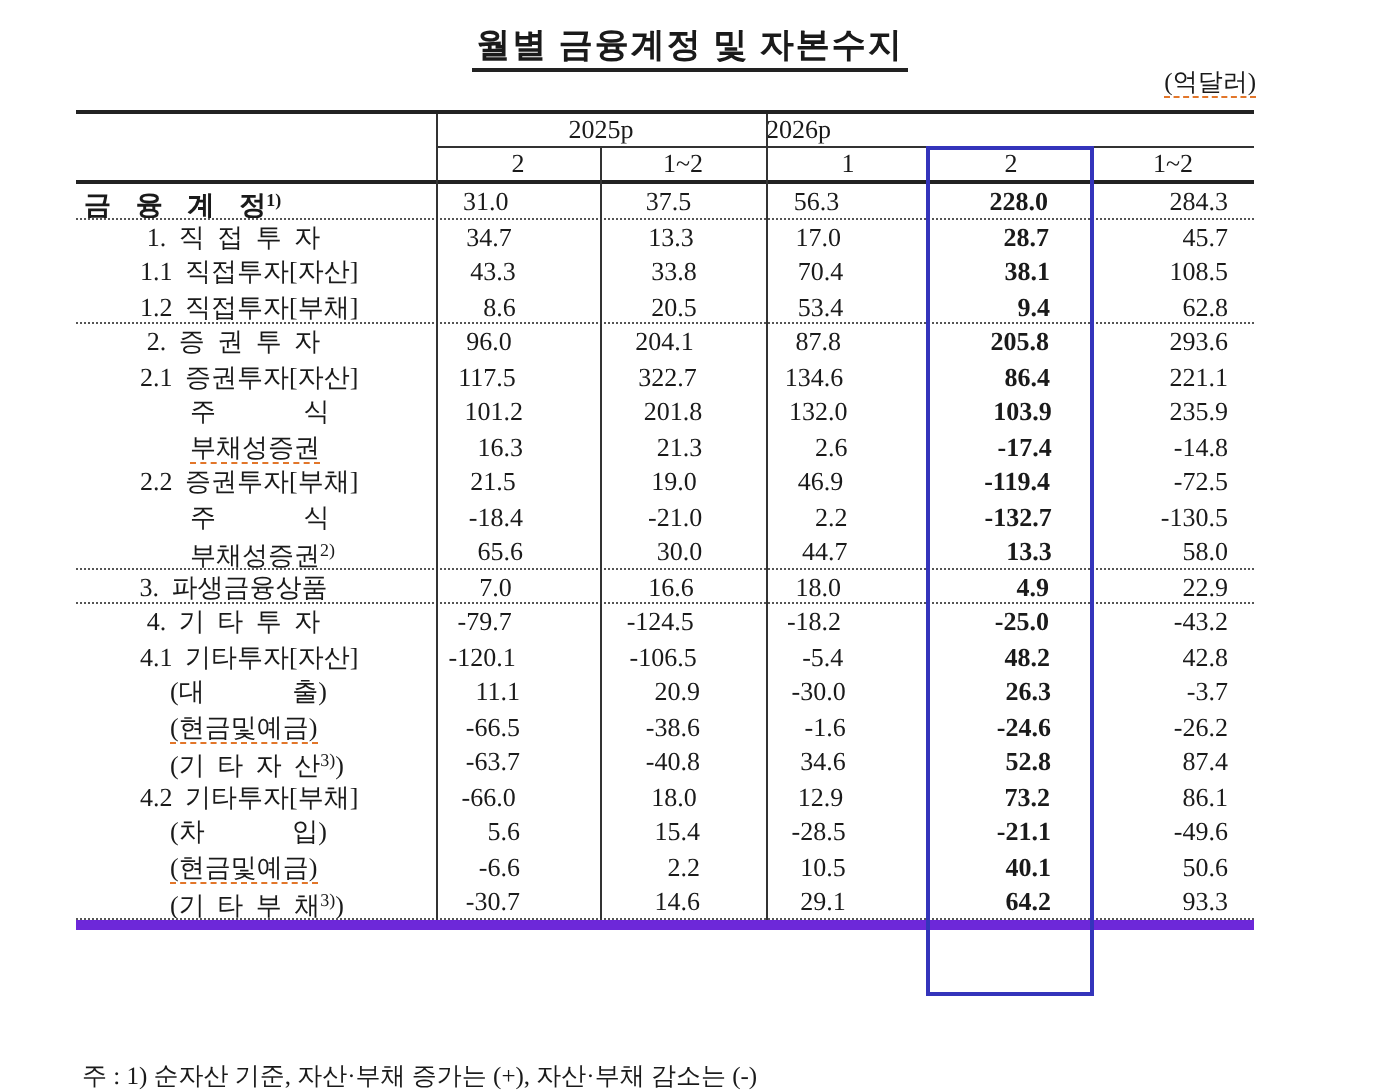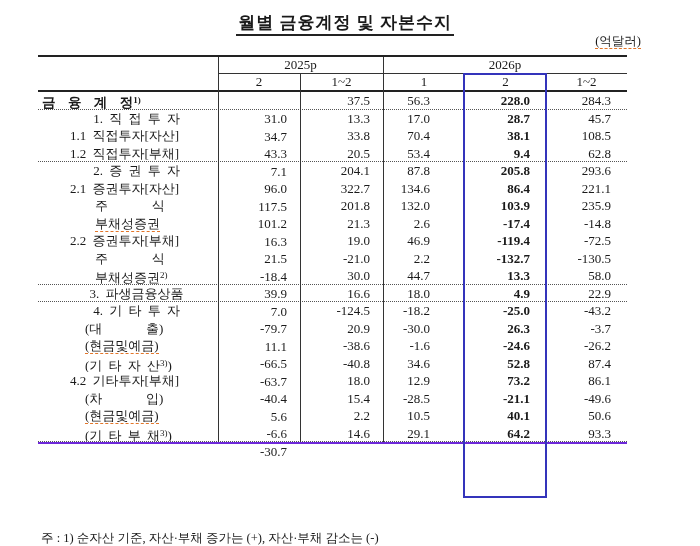--- a/index.html
+++ b/index.html
@@ -5,44 +5,44 @@
   html,body{margin:0;padding:0;}
   body{
     width:700px;height:546px;background:#ffffff;position:relative;overflow:hidden;
     font-family:"Liberation Serif","DejaVu Serif",serif;color:#1a1a1a;
     -webkit-font-smoothing:antialiased;
   }
   
   .title-wrap{position:absolute;top:11px;left:0;width:690px;text-align:center;}
   .title{font-size:17px;font-weight:bold;letter-spacing:1px;
          border-bottom:2px solid #222;padding:0 2px 2px 2px;}
-  .unit{position:absolute;top:33px;right:59px;font-size:12.5px;}
+  .unit{position:absolute;top:33px;right:72px;font-size:12.5px;}
   .sq{border-bottom:1.6px dashed #e2762a;}
   
   .tbl{position:absolute;left:38px;top:55px;width:589px;
-       border-top:2.5px solid #222;border-bottom:2px solid #6d28d9;font-size:13px;}
+       border-top:2.5px solid #222;border-bottom:5px solid #6d28d9;font-size:13px;}
   .hr1{display:flex;height:17px;line-height:16px;}
   .hr1 .sp{width:180px;}
   .hr1 .g1{width:165px;text-align:center;border-bottom:1px solid #333;box-sizing:border-box;}
-  .hr1 .g2{width:244px;text-align:center;border-bottom:1px solid #333;box-sizing:border-box;}
+  .hr1 .g2{width:244px;text-align:left;border-bottom:1px solid #333;box-sizing:border-box;}
   .hr2{display:flex;height:16px;line-height:15px;border-bottom:2px solid #222;}
   .hr2 .sp{width:180px;}
   .hr2 .ch{text-align:center;}
   .hr2 .ch:nth-child(2){width:82px;}
   .hr2 .ch:nth-child(3){width:83px;}
   .hr2 .ch:nth-child(4){width:82px;}
   .hr2 .ch:nth-child(5){width:81px;}
   .hr2 .ch:nth-child(6){width:81px;}
   
   .rows{position:relative;}
-  .row{display:flex;height:17.5px;line-height:17.3px;box-sizing:border-box;}
+  .row{display:flex;height:17.5px;line-height:17.3px;box-sizing:border-box;gap:25px;}
   .row.sep{border-bottom:1px dotted #555;}
   .row .lab{width:180px;box-sizing:border-box;white-space:pre;overflow:hidden;word-spacing:3px;}
   .row .val{text-align:right;padding-right:13px;box-sizing:border-box;}
-  .row .val:nth-child(2){width:82px;margin-top:18px;}
+  .row .val:nth-child(2){width:82px;}
   .row .val:nth-child(3){width:83px;}
   .row .val:nth-child(4){width:60px;}
   .row .val:nth-child(5){width:100px;}
   .row .val:nth-child(6){width:81px;}
   .row .val.hl{font-weight:bold;}
   .row.bold .lab{font-weight:bold;font-size:13.5px;}
   .row.ind0 .lab{padding-left:4px;word-spacing:9px;}
   .row.ind1 .lab{padding-left:17px;text-align:center;}
   .row.ind2 .lab{padding-left:32px;}
   .row.ind3 .lab{padding-left:57px;}
@@ -103,21 +103,21 @@
       <div class="row ind2">
         <span class="lab">1.1 직접투자[자산]</span>
         <span class="val">43.3</span>
         <span class="val">33.8</span>
         <span class="val">70.4</span>
         <span class="val hl">38.1</span>
         <span class="val">108.5</span>
       </div>
       <div class="row ind2 sep">
         <span class="lab">1.2 직접투자[부채]</span>
-        <span class="val">7.1</span>
+        <span class="val">8.6</span>
         <span class="val">20.5</span>
         <span class="val">53.4</span>
         <span class="val hl">9.4</span>
         <span class="val">62.8</span>
       </div>
       <div class="row ind1">
         <span class="lab">2. 증 권 투 자</span>
         <span class="val">96.0</span>
         <span class="val">204.1</span>
         <span class="val">87.8</span>
@@ -159,21 +159,21 @@
       <div class="row ind3">
         <span class="lab">주       식</span>
         <span class="val">-18.4</span>
         <span class="val">-21.0</span>
         <span class="val">2.2</span>
         <span class="val hl">-132.7</span>
         <span class="val">-130.5</span>
       </div>
       <div class="row ind3 sep">
         <span class="lab"><span class="sq">부채성증권</span><sup>2)</sup></span>
-        <span class="val">39.9</span>
+        <span class="val">65.6</span>
         <span class="val">30.0</span>
         <span class="val">44.7</span>
         <span class="val hl">13.3</span>
         <span class="val">58.0</span>
       </div>
       <div class="row ind1 sep">
         <span class="lab">3. <span class="sq">파생금융상품</span></span>
         <span class="val">7.0</span>
         <span class="val">16.6</span>
         <span class="val">18.0</span>
@@ -181,20 +181,28 @@
         <span class="val">22.9</span>
       </div>
       <div class="row ind1">
         <span class="lab">4. 기 타 투 자</span>
         <span class="val">-79.7</span>
         <span class="val">-124.5</span>
         <span class="val">-18.2</span>
         <span class="val hl">-25.0</span>
         <span class="val">-43.2</span>
       </div>
+      <div class="row ind2">
+        <span class="lab">4.1 기타투자[자산]</span>
+        <span class="val">-120.1</span>
+        <span class="val">-106.5</span>
+        <span class="val">-5.4</span>
+        <span class="val hl">48.2</span>
+        <span class="val">42.8</span>
+      </div>
       <div class="row ind4">
         <span class="lab">(대       출)</span>
         <span class="val">11.1</span>
         <span class="val">20.9</span>
         <span class="val">-30.0</span>
         <span class="val hl">26.3</span>
         <span class="val">-3.7</span>
       </div>
       <div class="row ind4">
         <span class="lab"><span class="sq">(현금및예금)</span></span>
@@ -207,21 +215,21 @@
       <div class="row ind4">
         <span class="lab">(기 타 자 산<sup>3)</sup>)</span>
         <span class="val">-63.7</span>
         <span class="val">-40.8</span>
         <span class="val">34.6</span>
         <span class="val hl">52.8</span>
         <span class="val">87.4</span>
       </div>
       <div class="row ind2">
         <span class="lab">4.2 기타투자[부채]</span>
-        <span class="val">-40.4</span>
+        <span class="val">-66.0</span>
         <span class="val">18.0</span>
         <span class="val">12.9</span>
         <span class="val hl">73.2</span>
         <span class="val">86.1</span>
       </div>
       <div class="row ind4">
         <span class="lab">(차       입)</span>
         <span class="val">5.6</span>
         <span class="val">15.4</span>
         <span class="val">-28.5</span>

